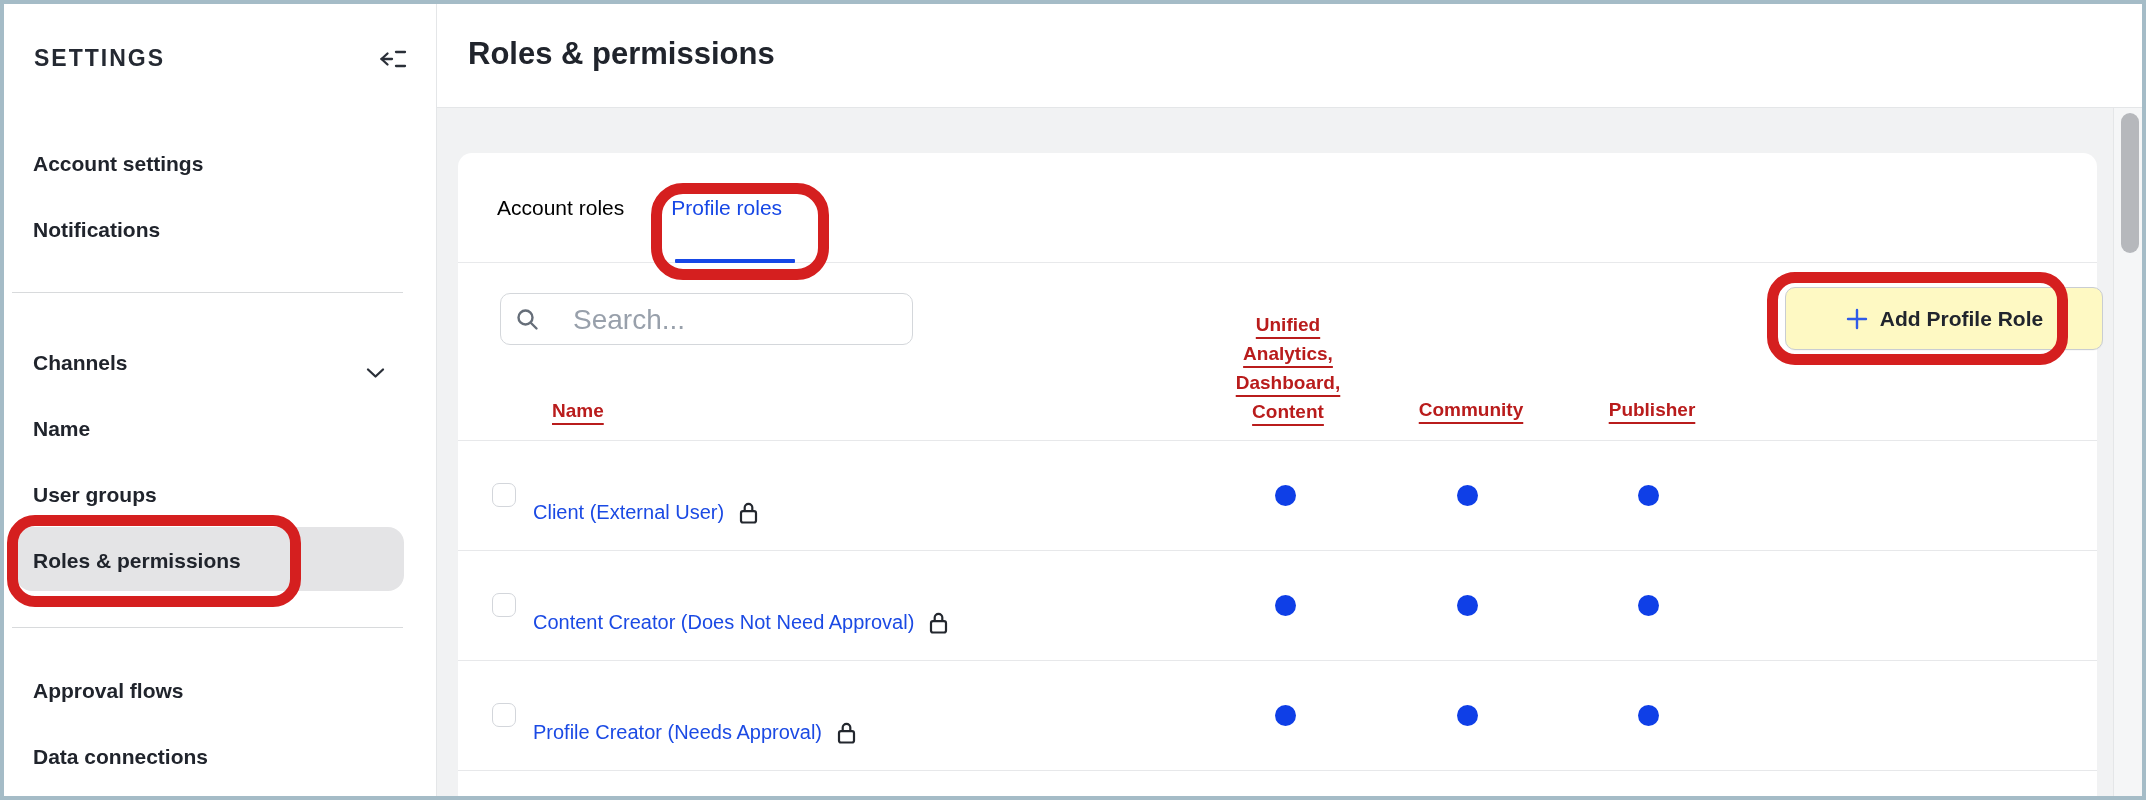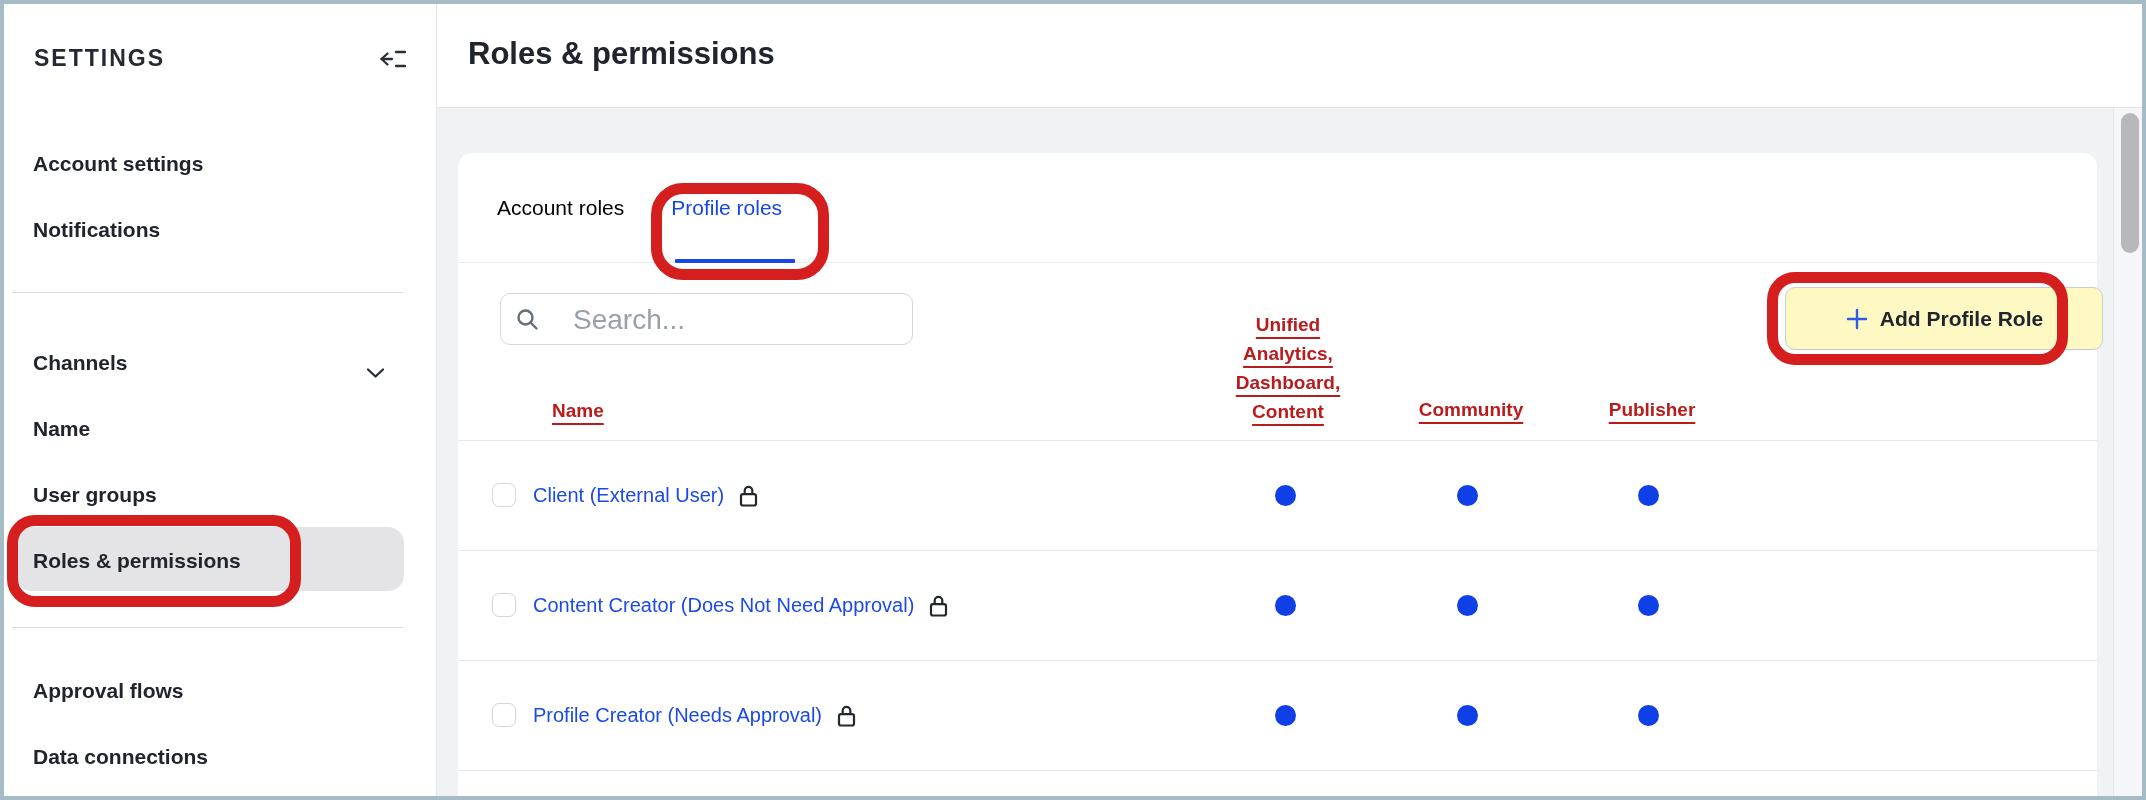--- a/index.html
+++ b/index.html
@@ -51,21 +51,21 @@
   .col-head{position:absolute;font-size:19px;font-weight:700;color:#b91c1c;text-decoration:underline;text-decoration-thickness:2px;text-underline-offset:6px;cursor:pointer;}
   .col-name{left:94px;top:247px;}
   .col-perm1{left:750px;top:157px;width:160px;text-align:center;line-height:29px;text-decoration:none;}
   .col-perm1 span{display:inline-block;text-decoration:underline;text-decoration-thickness:2px;text-underline-offset:6px;}
   .col-perm2{left:943px;top:246px;width:140px;text-align:center;}
   .col-perm3{left:1124px;top:246px;width:140px;text-align:center;}
 
   .rows-host{position:absolute;left:0;top:287px;width:100%;border-top:1px solid #e7e8ea;}
   .role-row{position:relative;height:109px;border-bottom:1px solid #e7e8ea;}
   .row-check{position:absolute;left:34px;top:42px;width:24px;height:24px;border:1.5px solid #d3d6db;border-radius:7px;background:#fff;box-sizing:border-box;cursor:pointer;}
-  .row-name-wrap{position:absolute;left:75px;top:0;height:100%;display:flex;align-items:center;gap:14px;}
+  .row-name-wrap{position:absolute;left:75px;top:17px;height:100%;display:flex;align-items:center;gap:14px;}
   .row-link{font-size:20px;color:#1b4ae4;cursor:pointer;white-space:nowrap;}
   .lock{display:flex;color:#23272e;}
   .dot{position:absolute;top:50%;width:21px;height:21px;margin-top:-10.5px;border-radius:50%;background:#0f3fe7;}
 
   
   .scroll-track{position:absolute;left:2113px;top:108px;width:33px;height:692px;background:#f5f6f7;border-left:1px solid #e4e6e8;box-sizing:border-box;z-index:3;}
   .scroll-thumb{position:absolute;left:7px;top:5px;width:18px;height:140px;border-radius:9px;background:#b6b8bc;cursor:pointer;}
 
   
   .ring{position:absolute;border:11px solid #d51f1f;border-radius:28px;box-sizing:border-box;pointer-events:none;z-index:50;}

